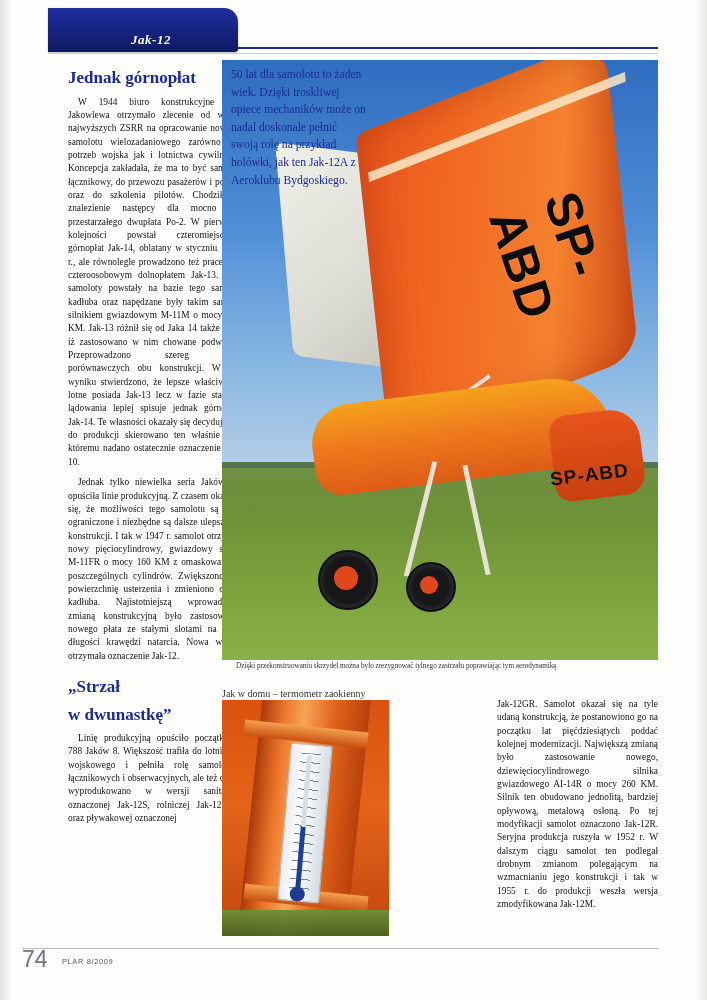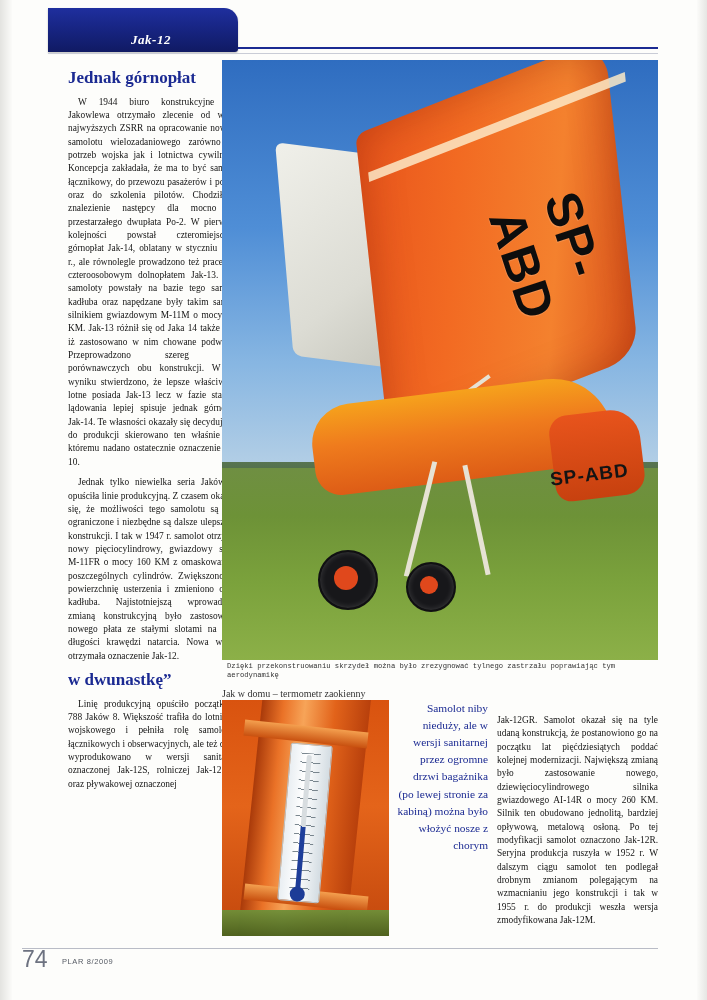--- a/index.html
+++ b/index.html
@@ -239,26 +239,26 @@
     top: 404px;
     font-family: "Liberation Sans", sans-serif;
     font-weight: bold;
     font-size: 19px;
     color: #141414;
     transform: rotate(-7deg);
     letter-spacing: 1px;
   }
   .photo-caption {
     position: absolute;
-    left: 227px;
+    left: 236px;
     top: 662px;
     width: 436px;
     font-size: 7.2px;
     color: #333;
-    font-family: Liberation Mono, monospace;
+    font-family: Liberation Serif, serif;
     line-height: 1.3;
   }
 
   
   .small-photo-label {
     position: absolute;
     left: 222px;
     top: 688px;
     width: 180px;
     font-size: 10px;
@@ -353,21 +353,20 @@
     line-height: 1.5;
     color: #1b2a92;
   }
 
   
   .col-right {
     position: absolute;
     left: 497px;
     top: 698px;
     width: 161px;
-    margin-top: 16px;
   }
   .col-right .body-text { font-size: 9.4px; }
 
   
   .footer-rule {
     position: absolute;
     left: 22px;
     top: 948px;
     width: 636px;
     height: 1px;
@@ -413,20 +412,21 @@
   <div class="header-banner">
     <div class="header-title">Jak-12</div>
   </div>
   <div class="header-rule"></div>
   <div class="header-rule2"></div>
 
   <div class="col-left">
     <h2 class="headline">Jednak górnopłat</h2>
     <p class="body-text">W 1944 biuro konstrukcyjne inż. Jakowlewa otrzymało zlecenie od władz najwyższych ZSRR na opracowanie nowego samolotu wielozadaniowego zarówno dla potrzeb wojska jak i lotnictwa cywilnego. Koncepcja zakładała, że ma to być samolot łącznikowy, do przewozu pasażerów i poczty oraz do szkolenia pilotów. Chodziło o znalezienie następcy dla mocno już przestarzałego dwupłata Po-2. W pierwszej kolejności powstał czteromiejscowy górnopłat Jak-14, oblatany w styczniu 1945 r., ale równolegle prowadzono też prace nad czteroosobowym dolnopłatem Jak-13. Oba samoloty powstały na bazie tego samego kadłuba oraz napędzane były takim samym silnikiem gwiazdowym M-11M o mocy 145 KM. Jak-13 różnił się od Jaka 14 także tym, iż zastosowano w nim chowane podwozie. Przeprowadzono szereg prób porównawczych obu konstrukcji. W ich wyniku stwierdzono, że lepsze właściwości lotne posiada Jak-13 lecz w fazie startu i lądowania lepiej spisuje jednak górnopłat Jak-14. Te własności okazały się decydujące i do produkcji skierowano ten właśnie typ, któremu nadano ostatecznie oznaczenie Jak-10.</p>
     <p class="body-text">Jednak tylko niewielka seria Jaków 10 opuściła linie produkcyjną. Z czasem okazało się, że możliwości tego samolotu są zbyt ograniczone i niezbędne są dalsze ulepszenia konstrukcji. I tak w 1947 r. samolot otrzymał nowy pięciocylindrowy, gwiazdowy silnik M-11FR o mocy 160 KM z omaskowaniem poszczególnych cylindrów. Zwiększono też powierzchnię usterzenia i zmieniono obrys kadłuba. Najistotniejszą wprowadzoną zmianą konstrukcyjną było zastosowanie nowego płata ze stałymi slotami na całej długości krawędzi natarcia. Nowa wersja otrzymała oznaczenie Jak-12.</p>
+    <h2 class="headline second">„Strzał</h2>
     <h2 class="headline">w dwunastkę”</h2>
     <p class="body-text">Linię produkcyjną opuściło początkowo 788 Jaków 8. Większość trafiła do lotnictwa wojskowego i pełniła rolę samolotów łącznikowych i obserwacyjnych, ale też część wyprodukowano w wersji sanitarnej oznaczonej Jak-12S, rolniczej Jak-12SCh, oraz pływakowej oznaczonej</p>
   </div>
 
   <div class="photo-main">
     <div class="sky"></div>
     <div class="horizon-trees"></div>
     <div class="grass"></div>
     <div class="fin"></div>
     <div class="wing-big"></div>
@@ -438,35 +438,35 @@
     <div class="reg-fuse">SP-ABD</div>
     <div class="strut strut-1"></div>
     <div class="strut strut-2"></div>
     <div class="wheel wheel-1"></div>
     <div class="hub hub-1"></div>
     <div class="wheel wheel-2"></div>
     <div class="hub hub-2"></div>
   </div>
   <div class="photo-caption">Dzięki przekonstruowaniu skrzydeł można było zrezygnować tylnego zastrzału poprawiając tym aerodynamikę</div>
 
+  <div class="pullquote">50 lat dla samolotu to żaden wiek. Dzięki troskliwej opiece mechaników może on nadal doskonale pełnić swoją rolę na przykład holówki, jak ten Jak-12A z Aeroklubu Bydgoskiego.</div>
 
   <div class="small-photo-label">Jak w domu – termometr zaokienny</div>
   <div class="photo-small">
     <div class="post"></div>
     <div class="post-band band-top"></div>
     <div class="post-band band-bottom"></div>
     <div class="thermo">
       <div class="thermo-scale"></div>
       <div class="thermo-tube"></div>
       <div class="thermo-bulb"></div>
     </div>
     <div class="grass-small"></div>
   </div>
 
-  <div class="pullquote2">Samolot niby nieduży, ale w wersji sanitarnej przez ogromne drzwi bagażnika (po lewej stronie za kabiną) można było włożyć nosze z chorym</div>
 
   <div class="col-right">
     <p class="body-text no-indent">Jak-12GR. Samolot okazał się na tyle udaną konstrukcją, że postanowiono go na początku lat pięćdziesiątych poddać kolejnej modernizacji. Największą zmianą było zastosowanie nowego, dziewięciocylindrowego silnika gwiazdowego AI-14R o mocy 260 KM. Silnik ten obudowano jednolitą, bardziej opływową, metalową osłoną. Po tej modyfikacji samolot oznaczono Jak-12R. Seryjna produkcja ruszyła w 1952 r. W dalszym ciągu samolot ten podlegał drobnym zmianom polegającym na wzmacnianiu jego konstrukcji i tak w 1955 r. do produkcji weszła wersja zmodyfikowana Jak-12M.</p>
   </div>
 
   <div class="footer-rule"></div>
   <div class="folio">74</div>
   <div class="footer-text">PLAR 8/2009</div>
 
 </div>

